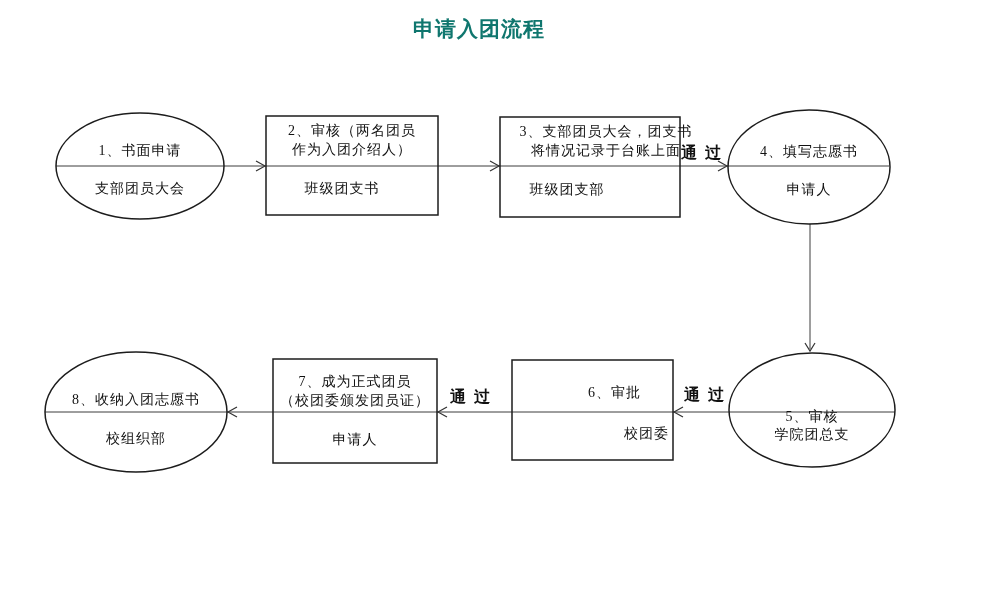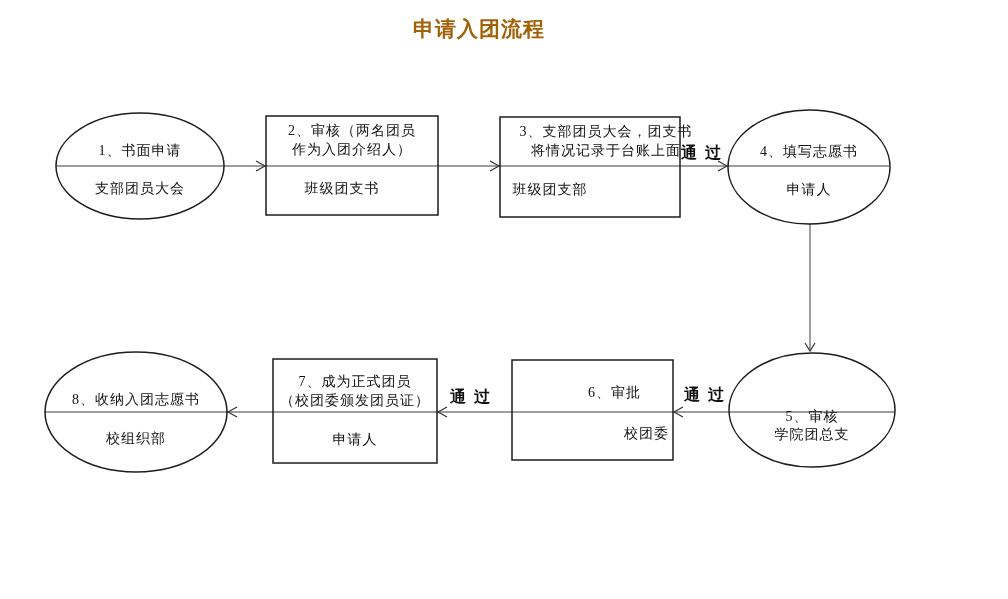--- a/index.html
+++ b/index.html
@@ -13,21 +13,21 @@
   }
   .diagram-svg{position:absolute;left:0;top:0;}
   .title{
     position:absolute;
     left:379px;top:15px;width:200px;
     text-align:center;
     font-family:"Liberation Sans","DejaVu Sans",sans-serif;
     font-weight:bold;
     font-size:21px;
     letter-spacing:1px;
-    color:#a16207;
+    color:#0f766e;
   }
   .lbl{
     position:absolute;
     text-align:center;
     font-size:14px;
     line-height:19px;
     letter-spacing:1px;
     white-space:nowrap;
   }
   .lbl div{white-space:nowrap;}
@@ -84,21 +84,21 @@
       <div>作为入团介绍人）</div>
   </div>
   <div class="lbl" style="left:268px;top:179px;width:148px;">
     <div>班级团支书</div>
   </div>
 
   <div class="lbl" style="left:502px;top:122px;width:208px;">
     <div>3、支部团员大会，团支书</div>
       <div>将情况记录于台账上面</div>
   </div>
-  <div class="lbl" style="left:474px;top:180px;width:152px;">
+  <div class="lbl" style="left:491px;top:180px;width:152px;">
     <div>班级团支部</div>
   </div>
 
   <div class="pass" style="left:678px;top:143px;width:48px;">通 过</div>
 
   <div class="lbl" style="left:729px;top:142px;width:160px;">
     <div>4、填写志愿书</div>
       <div></div>
   </div>
   <div class="lbl" style="left:729px;top:180px;width:160px;">

